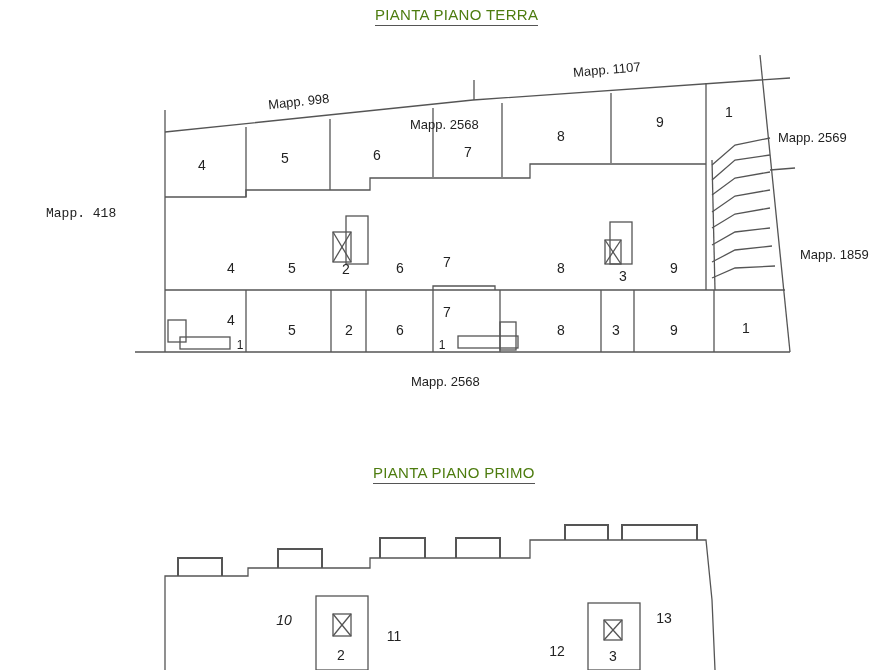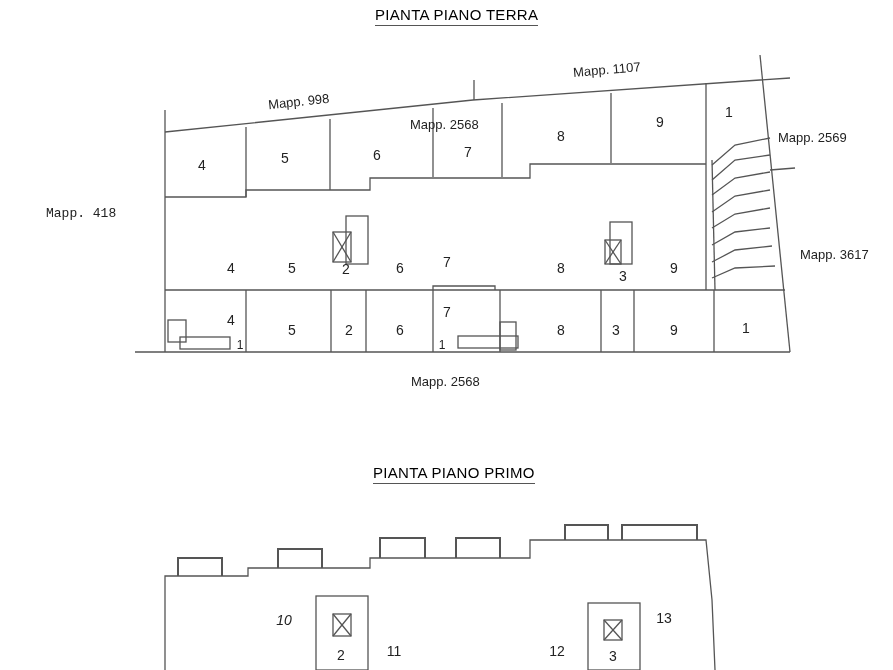--- a/index.html
+++ b/index.html
@@ -1,20 +1,20 @@
 <!DOCTYPE html>
 <html><head>
 <meta charset="utf-8">
 <style>
   html, body { margin:0; padding:0; background:#ffffff; }
   body { width:893px; height:670px; overflow:hidden; position:relative; font-family:"Liberation Sans", sans-serif; }
   svg { position:absolute; left:0; top:0; }
   .lbl { position:absolute; color:#222; font-size:13px; white-space:nowrap; }
   .num { position:absolute; color:#222; font-size:14px; white-space:nowrap; transform:translate(-50%,-50%); }
-  .title { position:absolute; font-size:15px; color:#000000; letter-spacing:0.3px; border-bottom:1.5px solid #555; padding-bottom:2px; }
+  .title { position:absolute; font-size:15px; color:#4d7c0f; letter-spacing:0.3px; border-bottom:1.5px solid #555; padding-bottom:2px; }
 </style>
 </head>
 <body>
 
 <svg width="893" height="670" viewBox="0 0 893 670">
   <g stroke="#555" stroke-width="1.3" fill="none">
 
     <polyline points="165,132 473,100 760,80 790,78"></polyline>
     <line x1="474" y1="80" x2="474" y2="100"></line>
 
@@ -85,21 +85,21 @@
     <line x1="622" y1="620" x2="604" y2="640"></line>
   </g>
 </svg>
 
 <div class="title" style="left:375px;top:6px;">PIANTA PIANO TERRA</div>
 
 <div class="lbl" style="left:268px;top:94px;transform:rotate(-6deg);">Mapp. 998</div>
 <div class="lbl" style="left:573px;top:62px;transform:rotate(-5deg);">Mapp. 1107</div>
 <div class="lbl" style="left:410px;top:117px;">Mapp. 2568</div>
 <div class="lbl" style="left:778px;top:118px;margin-top:12px;">Mapp. 2569</div>
-<div class="lbl" style="left:800px;top:247px;">Mapp. 3617</div>
+<div class="lbl" style="left:800px;top:247px;">Mapp. 1859</div>
 <div class="lbl" style="left:46px;top:206px;font-family:Liberation Mono, monospace;">Mapp. 418</div>
 <div class="lbl" style="left:411px;top:374px;">Mapp. 2568</div>
 
 <div class="num" style="left:202px;top:165px;">4</div>
 <div class="num" style="left:285px;top:158px;">5</div>
 <div class="num" style="left:377px;top:155px;">6</div>
 <div class="num" style="left:468px;top:152px;">7</div>
 <div class="num" style="left:561px;top:136px;">8</div>
 <div class="num" style="left:660px;top:122px;">9</div>
 <div class="num" style="left:729px;top:112px;">1</div>
@@ -121,16 +121,16 @@
 <div class="num" style="left:447px;top:312px;">7</div>
 <div class="num" style="left:442px;top:345px;font-size:12px;">1</div>
 <div class="num" style="left:561px;top:330px;">8</div>
 <div class="num" style="left:616px;top:330px;">3</div>
 <div class="num" style="left:674px;top:330px;">9</div>
 <div class="num" style="left:746px;top:328px;">1</div>
 
 <div class="title" style="left:331px;top:464px;margin-left:42px;">PIANTA PIANO PRIMO</div>
 <div class="num" style="left:284px;top:620px;font-style:italic;">10</div>
 <div class="num" style="left:341px;top:655px;">2</div>
-<div class="num" style="left:394px;top:651px;">11</div>
+<div class="num" style="left:394px;top:636px;">11</div>
 <div class="num" style="left:557px;top:651px;text-align:right;">12</div>
 <div class="num" style="left:613px;top:656px;">3</div>
 <div class="num" style="left:664px;top:618px;">13</div>
 
 </body></html>

